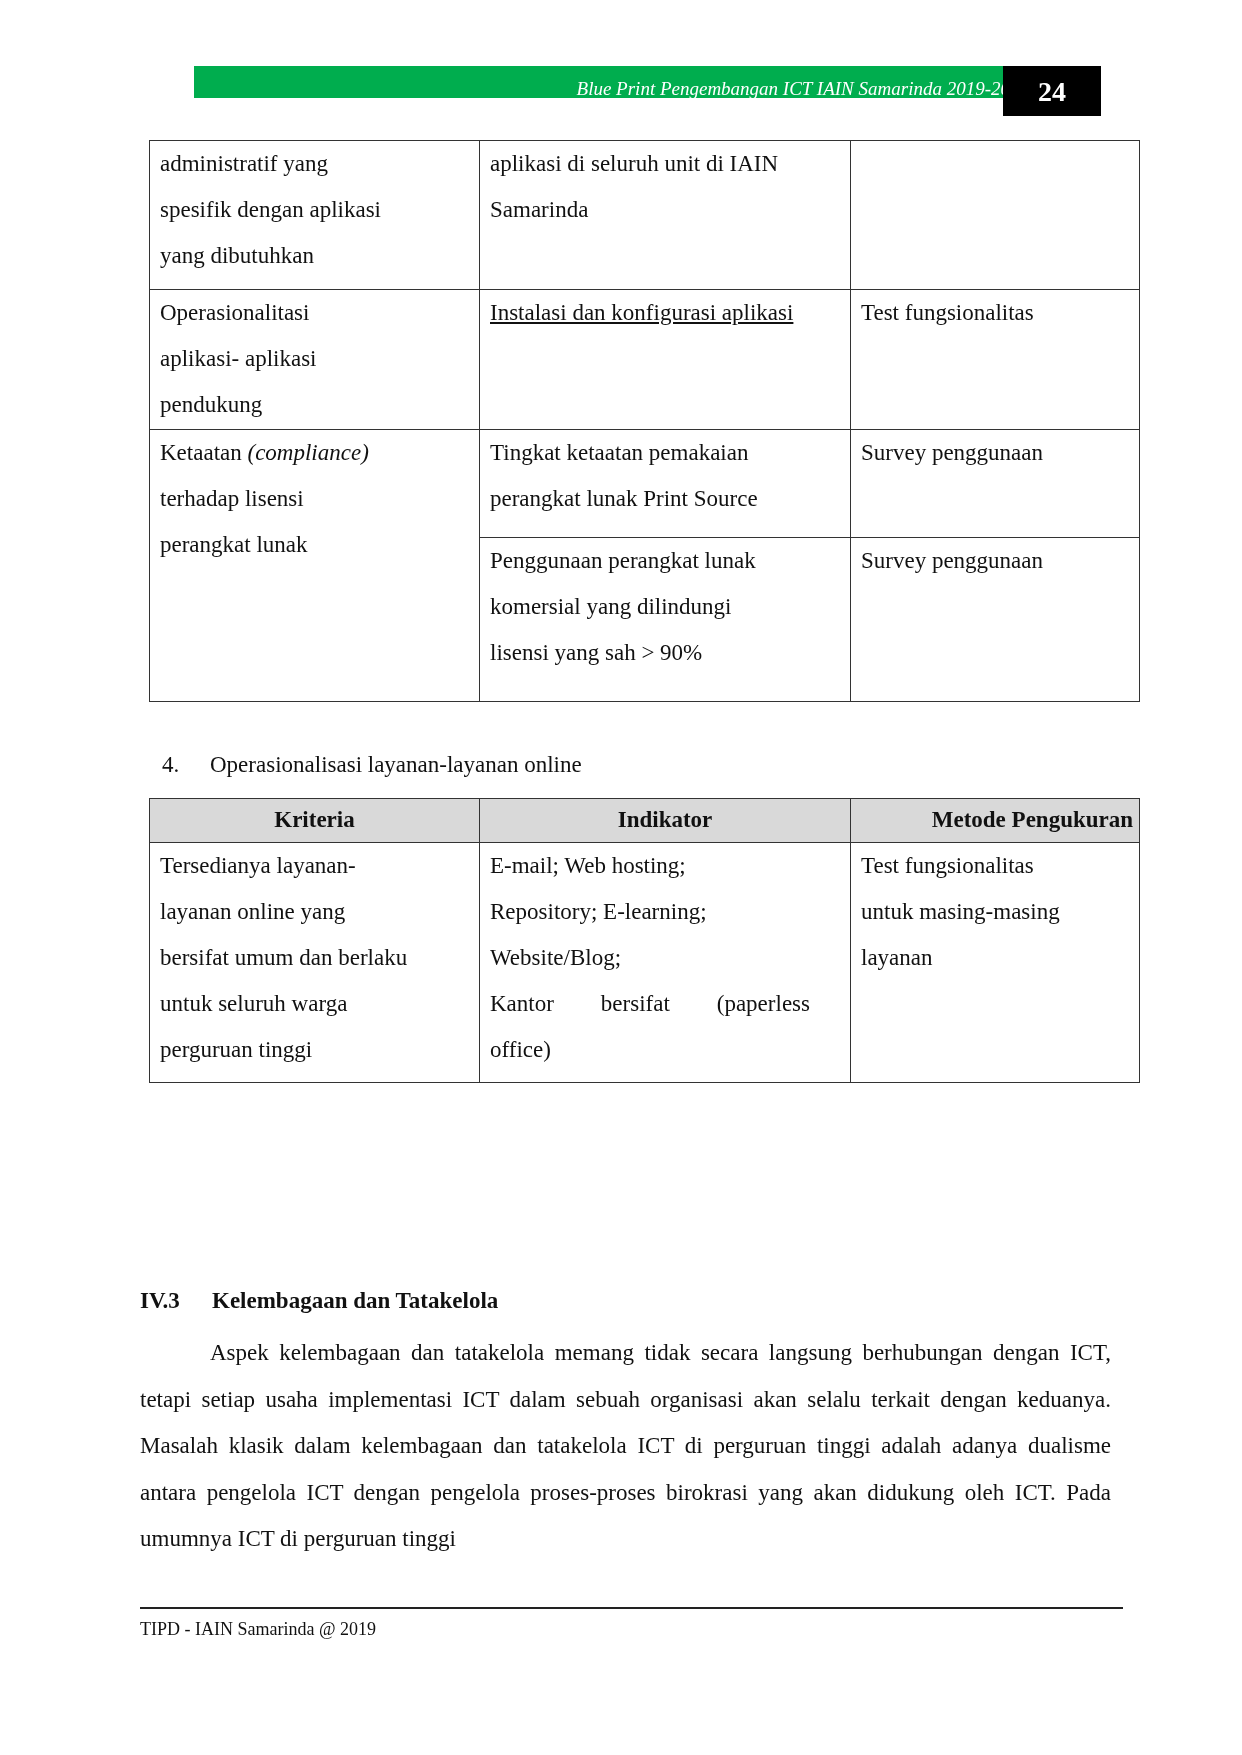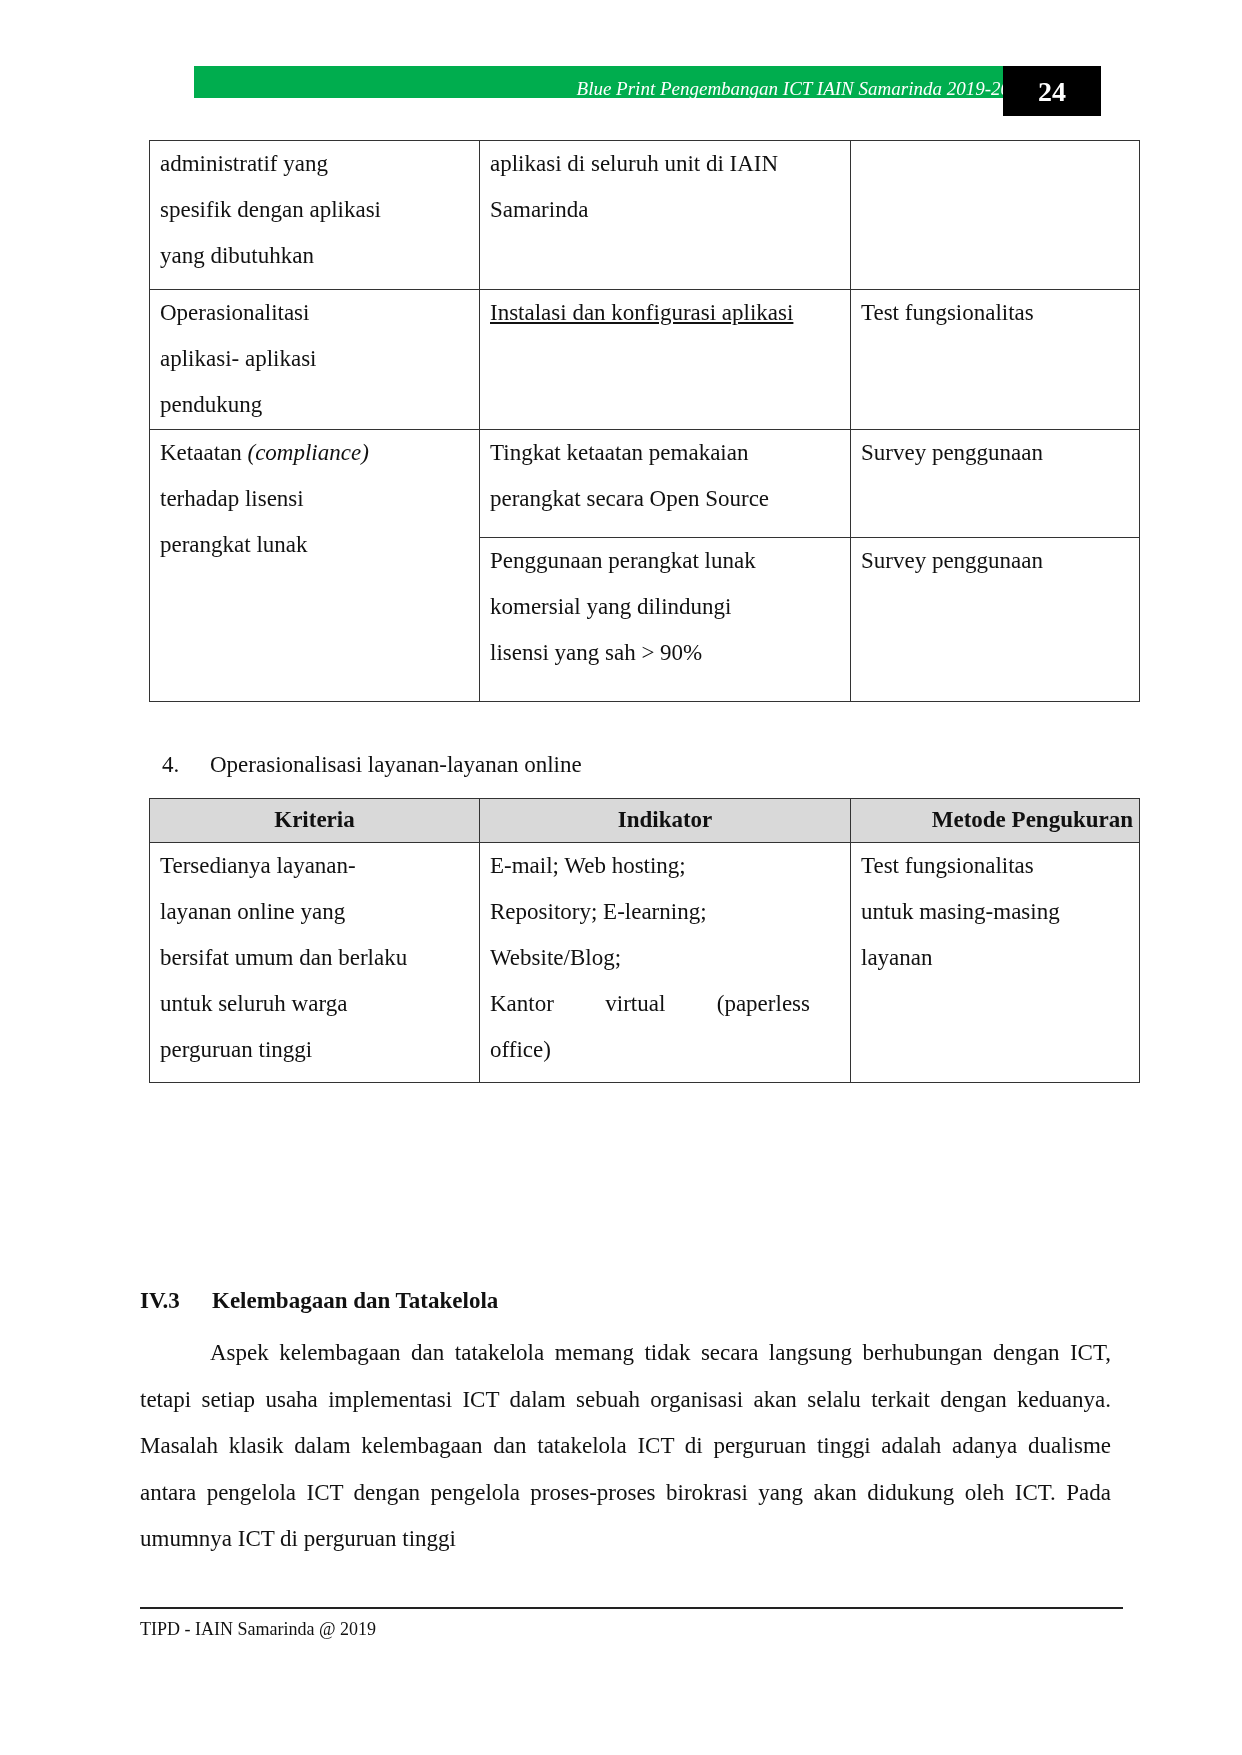--- a/index.html
+++ b/index.html
@@ -70,21 +70,21 @@
     </td>
   </tr>
   <tr style="height:108px;">
     <td class="c1" rowspan="2">
       <div><span>Ketaatan </span><i>(compliance)</i></div>
       <div>terhadap lisensi</div>
       <div>perangkat lunak</div>
     </td>
     <td class="c2">
       <div>Tingkat ketaatan pemakaian</div>
-      <div>perangkat secara Open Source</div>
+      <div>perangkat lunak Print Source</div>
     </td>
     <td class="c3">
       <div>Survey penggunaan</div>
     </td>
   </tr>
   <tr style="height:164px;">
     <td class="c2">
       <div>Penggunaan perangkat lunak</div>
       <div>komersial yang dilindungi</div>
       <div>lisensi yang sah &gt; 90%</div>
@@ -112,21 +112,21 @@
       <div>Tersedianya layanan-</div>
       <div>layanan online yang</div>
       <div>bersifat umum dan berlaku</div>
       <div>untuk seluruh warga</div>
       <div>perguruan tinggi</div>
     </td>
     <td class="c2">
       <div>E-mail; Web hosting;</div>
       <div>Repository; E-learning;</div>
       <div>Website/Blog;</div>
-      <div class="justify" style="width:320px;">Kantor virtual (paperless</div>
+      <div class="justify" style="width:320px;">Kantor bersifat (paperless</div>
       <div>office)</div>
     </td>
     <td class="c3">
       <div>Test fungsionalitas</div>
       <div>untuk masing-masing</div>
       <div>layanan</div>
     </td>
   </tr>
 </tbody>
   </table>

